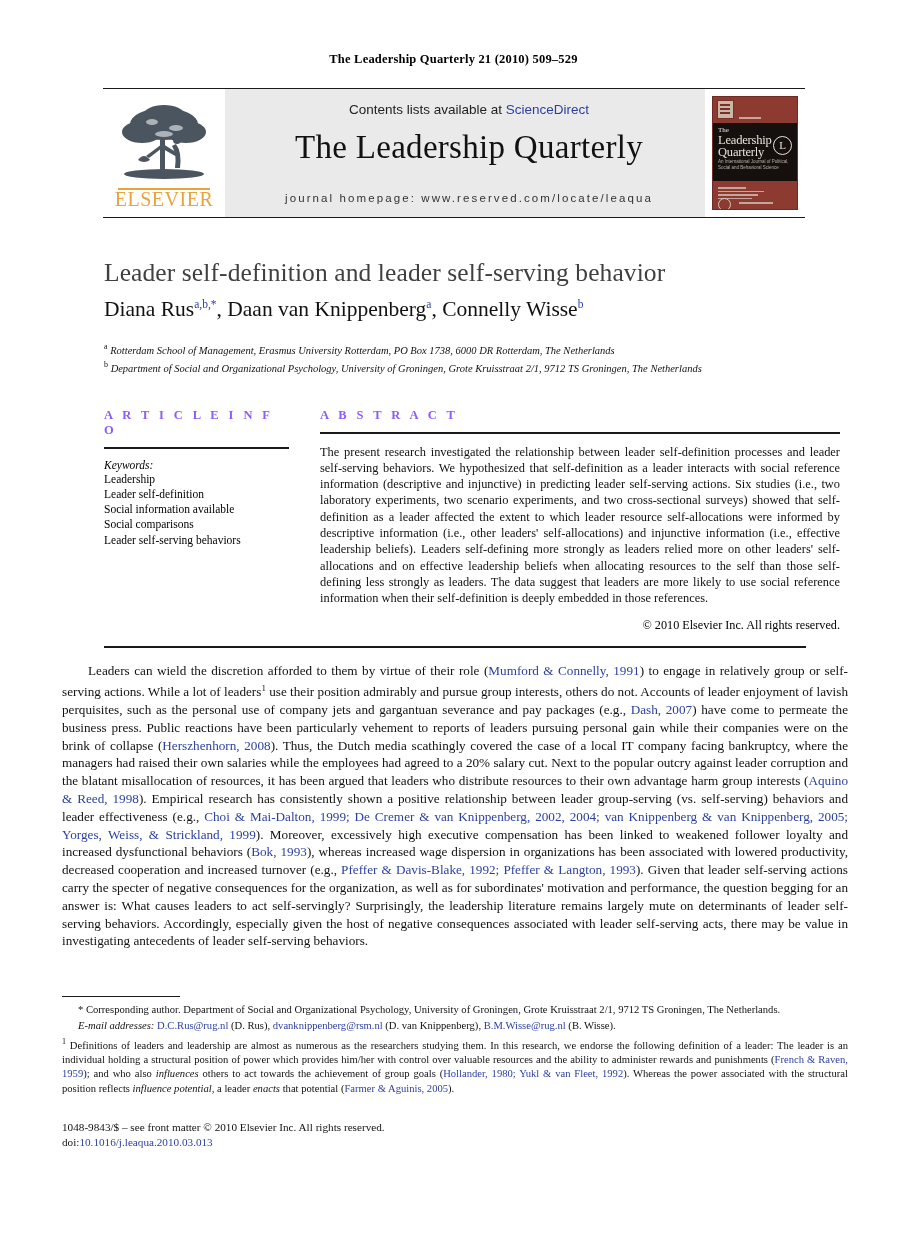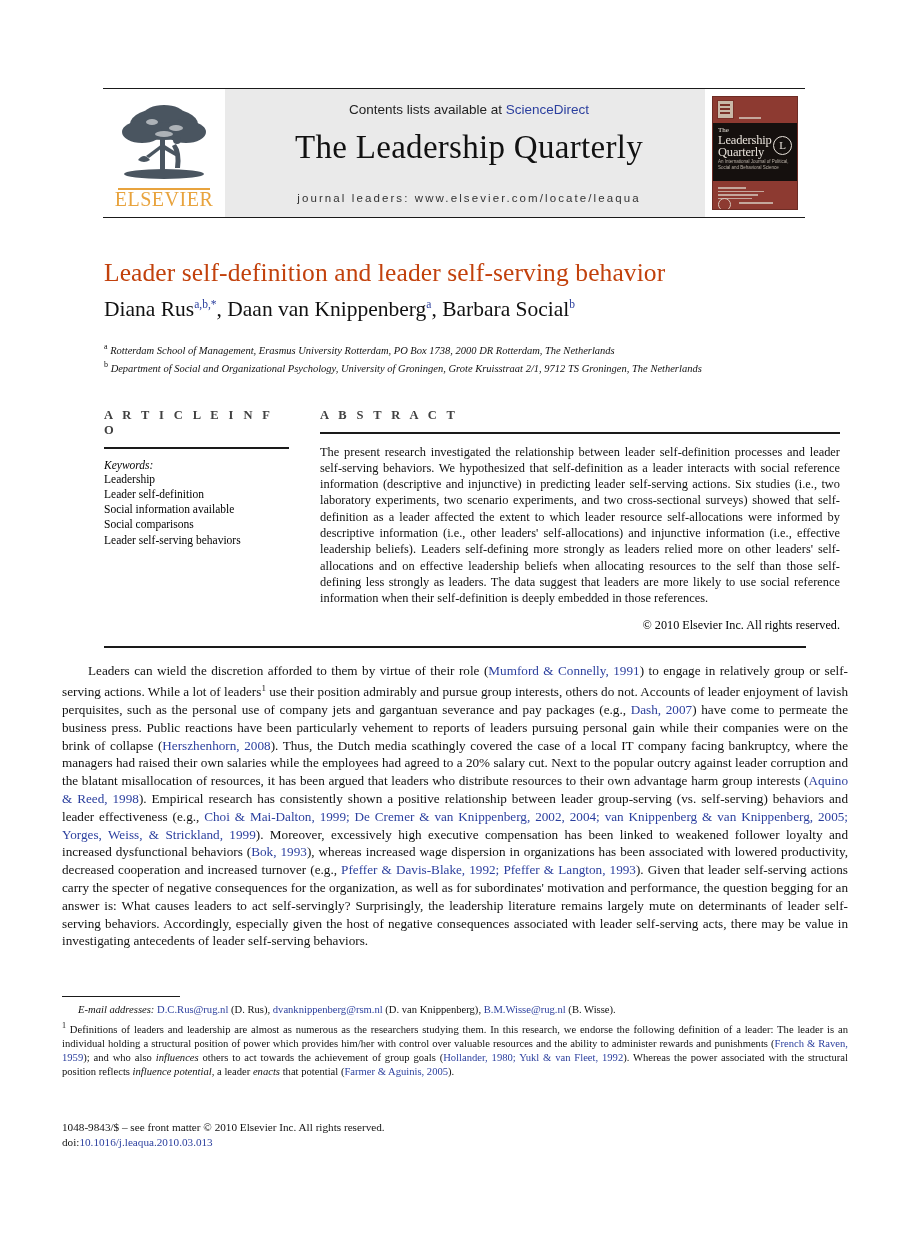--- a/index.html
+++ b/index.html
@@ -115,40 +115,40 @@
   .cover-foot .mark {
     width:11px; height:11px; border:1px solid #d8c8bd; border-radius:50%;
     display:inline-block; vertical-align:bottom;
   }
   .cover-foot .fl { display:inline-block; height:2px; background:#c4a79c; margin-left:4px; vertical-align:middle; }
 
   
   .title {
     position:absolute; left:104px; top:258px; width:720px;
     font-family:"Liberation Serif", serif;
-    font-size:25.5px; color:#c2410c; letter-spacing:.1px;
+    font-size:25.5px; color:#404040; letter-spacing:.1px;
   }
   .authors {
     position:absolute; left:104px; top:297px; width:740px;
     font-family:"Liberation Serif", serif;
     font-size:21.5px; color:#111;
   }
   .authors sup { font-size:11.5px; color:#2b3f9e; vertical-align:super; }
   .affils {
     position:absolute; left:104px; top:340px; width:740px;
     font-family:"Liberation Serif", serif;
     font-size:10.5px; font-style:italic; color:#111; line-height:14px;
   }
   .affils sup { font-style:normal; font-size:8px; vertical-align:super; }
 
   
   .sechead {
     font-family:"Liberation Serif", serif;
     font-weight:bold; font-size:12.5px; letter-spacing:3.4px;
-    color:#404040;
+    color:#8b5cf6;
   }
   .info-col { position:absolute; left:104px; top:408px; width:185px; }
   .abs-col  { position:absolute; left:320px; top:408px; width:520px; }
   .rule { height:1.6px; background:#1a1a1a; margin:9px 0 10px 0; }
   .kw-title { font-style:italic; font-size:11.5px; margin-bottom:1px; }
   .kw-list { font-size:11.5px; line-height:15.3px; }
   .abs-text {
     font-size:12.4px; line-height:16.3px; text-align:justify;
     color:#111;
   }
@@ -188,20 +188,21 @@
     position:absolute; left:62px; top:1120px; width:500px;
     font-size:11.2px; line-height:14.6px; color:#111;
   }
   .imprint .doi-link { color:#2b3f9e; }
 </style>
 </head>
 <body>
 
 <div class="page">
 
+  <div class="runhead">The Leadership Quarterly 21 (2010) 509–529</div>
 
   <div class="masthead">
 
     <div class="mast-logo">
       <svg class="tree-wrap" viewBox="0 0 96 88">
         <g fill="#4a5560">
           <ellipse cx="48" cy="24" rx="34" ry="16"></ellipse>
           <ellipse cx="26" cy="32" rx="20" ry="11"></ellipse>
           <ellipse cx="70" cy="32" rx="20" ry="11"></ellipse>
           <ellipse cx="48" cy="14" rx="20" ry="9"></ellipse>
@@ -222,21 +223,21 @@
       <div class="elsevier-rule"></div>
       <div class="elsevier-word">ELSEVIER</div>
     </div>
 
     <div class="mast-center">
       <div class="contents-line">
         <span>Contents lists available at</span>
         <span class="sd">ScienceDirect</span>
       </div>
       <div class="journal-name">The Leadership Quarterly</div>
-      <div class="homepage-line">journal leaders: www.elsevier.com/locate/leaqua</div>
+      <div class="homepage-line">journal homepage: www.reserved.com/locate/leaqua</div>
     </div>
 
     <div class="mast-cover">
       <div class="cover">
         <div class="cover-top">
           <div class="cover-els"></div>
           <div class="cover-toptext">
             <i style="width:22px"></i><i style="width:26px"></i><i style="width:20px"></i>
           </div>
         </div>
@@ -258,25 +259,25 @@
           <span class="mark"></span>
           <span class="fl" style="width:34px"></span>
         </div>
       </div>
     </div>
   </div>
 
   <div class="title">Leader self-definition and leader self-serving behavior</div>
 
   <div class="authors">
-    <span>Diana Rus</span><sup>a,b,*</sup>, <span>Daan van Knippenberg</span><sup>a</sup>, <span>Barbara Social</span><sup>b</sup>
+    <span>Diana Rus</span><sup>a,b,*</sup>, <span>Daan van Knippenberg</span><sup>a</sup>, <span>Connelly Wisse</span><sup>b</sup>
   </div>
 
   <div class="affils">
-    <div><sup>a</sup> <span>Rotterdam School of Management, Erasmus University Rotterdam, PO Box 1738, 2000 DR Rotterdam, The Netherlands</span></div>
+    <div><sup>a</sup> <span>Rotterdam School of Management, Erasmus University Rotterdam, PO Box 1738, 6000 DR Rotterdam, The Netherlands</span></div>
     <div><sup>b</sup> <span>Department of Social and Organizational Psychology, University of Groningen, Grote Kruisstraat 2/1, 9712 TS Groningen, The Netherlands</span></div>
   </div>
 
   <div class="info-col">
     <div class="sechead">A R T I C L E   I N F O</div>
     <div class="rule"></div>
     <div class="kw-title">Keywords:</div>
     <div class="kw-list">
       <div>Leadership</div>
       <div>Leader self-definition</div>
@@ -294,20 +295,21 @@
   </div>
 
   <div class="midrule"></div>
 
   <div class="body">
     <p><span>Leaders can wield the discretion afforded to them by virtue of their role (</span><span class="cite">Mumford &amp; Connelly, 1991</span><span>) to engage in relatively group or self-serving actions. While a lot of leaders</span><sup>1</sup><span> use their position admirably and pursue group interests, others do not. Accounts of leader enjoyment of lavish perquisites, such as the personal use of company jets and gargantuan severance and pay packages (e.g., </span><span class="cite">Dash, 2007</span><span>) have come to permeate the business press. Public reactions have been particularly vehement to reports of leaders pursuing personal gain while their companies were on the brink of collapse (</span><span class="cite">Herszhenhorn, 2008</span><span>). Thus, the Dutch media scathingly covered the case of a local IT company facing bankruptcy, where the managers had raised their own salaries while the employees had agreed to a 20% salary cut. Next to the popular outcry against leader corruption and the blatant misallocation of resources, it has been argued that leaders who distribute resources to their own advantage harm group interests (</span><span class="cite">Aquino &amp; Reed, 1998</span><span>). Empirical research has consistently shown a positive relationship between leader group-serving (vs. self-serving) behaviors and leader effectiveness (e.g., </span><span class="cite">Choi &amp; Mai-Dalton, 1999; De Cremer &amp; van Knippenberg, 2002, 2004; van Knippenberg &amp; van Knippenberg, 2005; Yorges, Weiss, &amp; Strickland, 1999</span><span>). Moreover, excessively high executive compensation has been linked to weakened follower loyalty and increased dysfunctional behaviors (</span><span class="cite">Bok, 1993</span><span>), whereas increased wage dispersion in organizations has been associated with lowered productivity, decreased cooperation and increased turnover (e.g., </span><span class="cite">Pfeffer &amp; Davis-Blake, 1992; Pfeffer &amp; Langton, 1993</span><span>). Given that leader self-serving actions carry the specter of negative consequences for the organization, as well as for subordinates' motivation and performance, the question begging for an answer is: What causes leaders to act self-servingly? Surprisingly, the leadership literature remains largely mute on determinants of leader self-serving behaviors. Accordingly, especially given the host of negative consequences associated with leader self-serving acts, there may be value in investigating antecedents of leader self-serving behaviors.</span></p>
   </div>
 
   <div class="fn-rule"></div>
   <div class="footnotes">
+    <p class="fn-indent"><span>*</span><span> Corresponding author. Department of Social and Organizational Psychology, University of Groningen, Grote Kruisstraat 2/1, 9712 TS Groningen, The Netherlands.</span></p>
     <p class="fn-indent"><span class="em">E-mail addresses:</span> <span class="cite">D.C.Rus@rug.nl</span> <span>(D. Rus)</span>, <span class="cite">dvanknippenberg@rsm.nl</span> <span>(D. van Knippenberg)</span>, <span class="cite">B.M.Wisse@rug.nl</span> <span>(B. Wisse)</span>.</p>
     <p><sup>1</sup><span> Definitions of leaders and leadership are almost as numerous as the researchers studying them. In this research, we endorse the following definition of a leader: The leader is an individual holding a structural position of power which provides him/her with control over valuable resources and the ability to administer rewards and punishments (</span><span class="cite">French &amp; Raven, 1959</span><span>); and who also </span><span class="em">influences</span><span> others to act towards the achievement of group goals (</span><span class="cite">Hollander, 1980; Yukl &amp; van Fleet, 1992</span><span>). Whereas the power associated with the structural position reflects </span><span class="em">influence potential</span><span>, a leader </span><span class="em">enacts</span><span> that potential (</span><span class="cite">Farmer &amp; Aguinis, 2005</span><span>).</span></p>
   </div>
 
   <div class="imprint">
     <div>1048-9843/$ – see front matter © 2010 Elsevier Inc. All rights reserved.</div>
     <div><span>doi:</span><span class="doi-link">10.1016/j.leaqua.2010.03.013</span></div>
   </div>
 
 </div>

